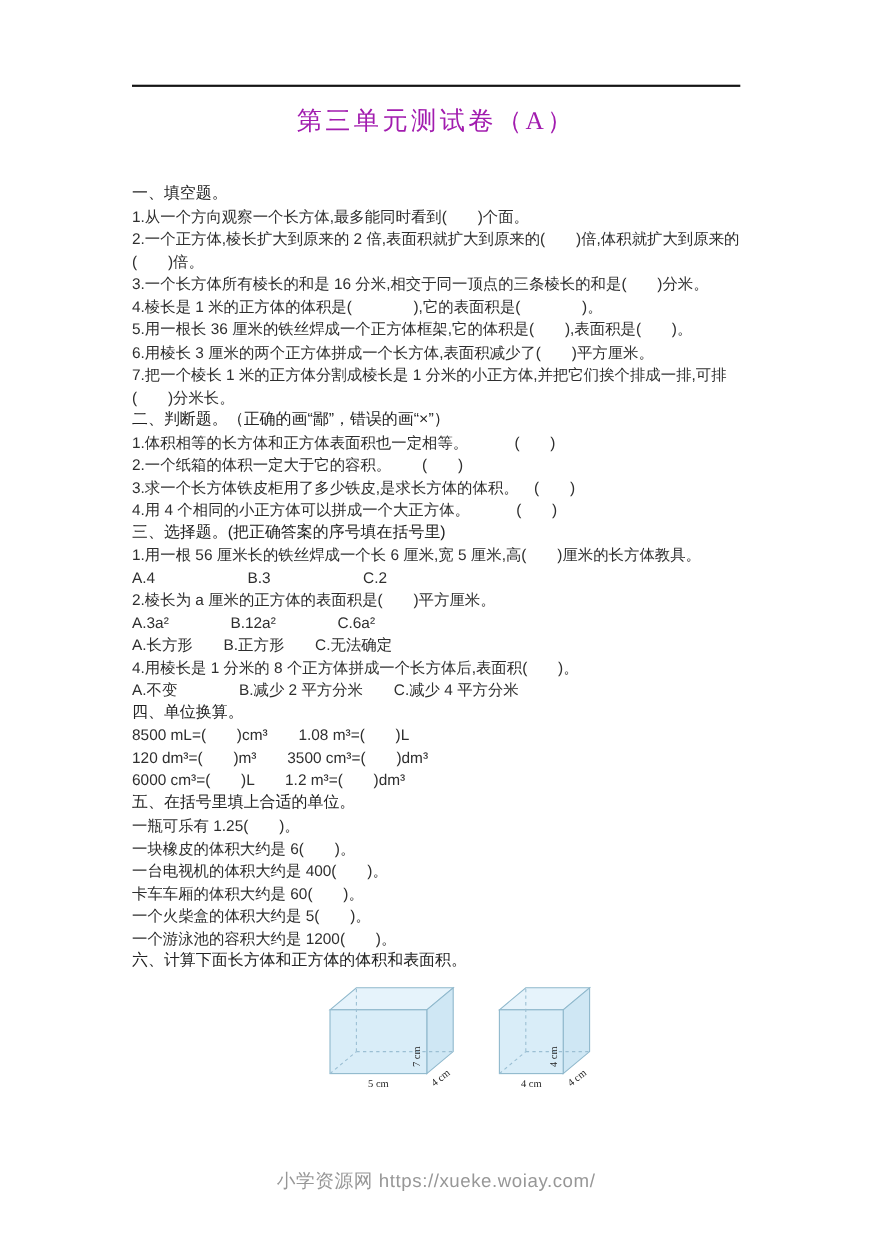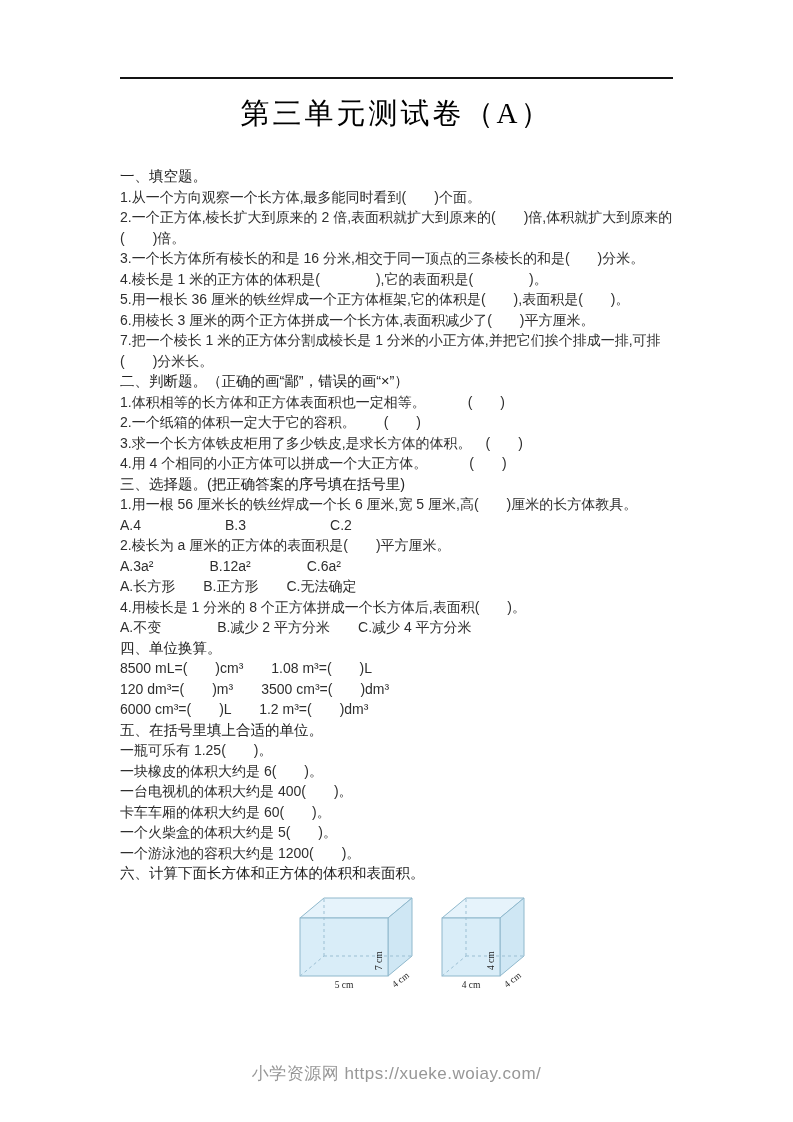--- a/index.html
+++ b/index.html
@@ -12,41 +12,41 @@
     color:#2b2b2b;
   }
   .top-rule{
     position:absolute;left:120px;top:77px;width:553px;
     border-top:2px solid #141414;height:0;
   }
   .title{
     position:absolute;top:94px;left:0;width:100%;
     text-align:center;
     font-family:"Liberation Serif","DejaVu Serif",serif;
-    font-size:29px;letter-spacing:3px;color:#000000;
+    font-size:23px;letter-spacing:3px;color:#a21caf;
     font-weight:500;
   }
   .content{
     position:absolute;left:120px;top:166px;width:568px;
   }
   .line{
     font-size:14px;line-height:20.5px;
     white-space:pre-wrap;
     color:#2e2e2e;
     font-weight:500;
   }
   .heading{
     font-family:Liberation Sans, sans-serif;
     font-size:14.5px;line-height:20.5px;
     color:#222;font-weight:normal;
     white-space:pre-wrap;
   }
   .figures{
     margin-left:172px;margin-top:4px;
-    display:flex;gap:12px;align-items:flex-end;
+    display:flex;gap:24px;align-items:flex-end;
   }
   .fig-label{
     font-family:"Liberation Serif","DejaVu Serif",serif;
     font-size:9.5px;fill:#222;
   }
   .footer{
     position:absolute;top:1062px;left:0;width:100%;
     text-align:center;
     font-size:17px;color:#979797;letter-spacing:0.5px;
   }

